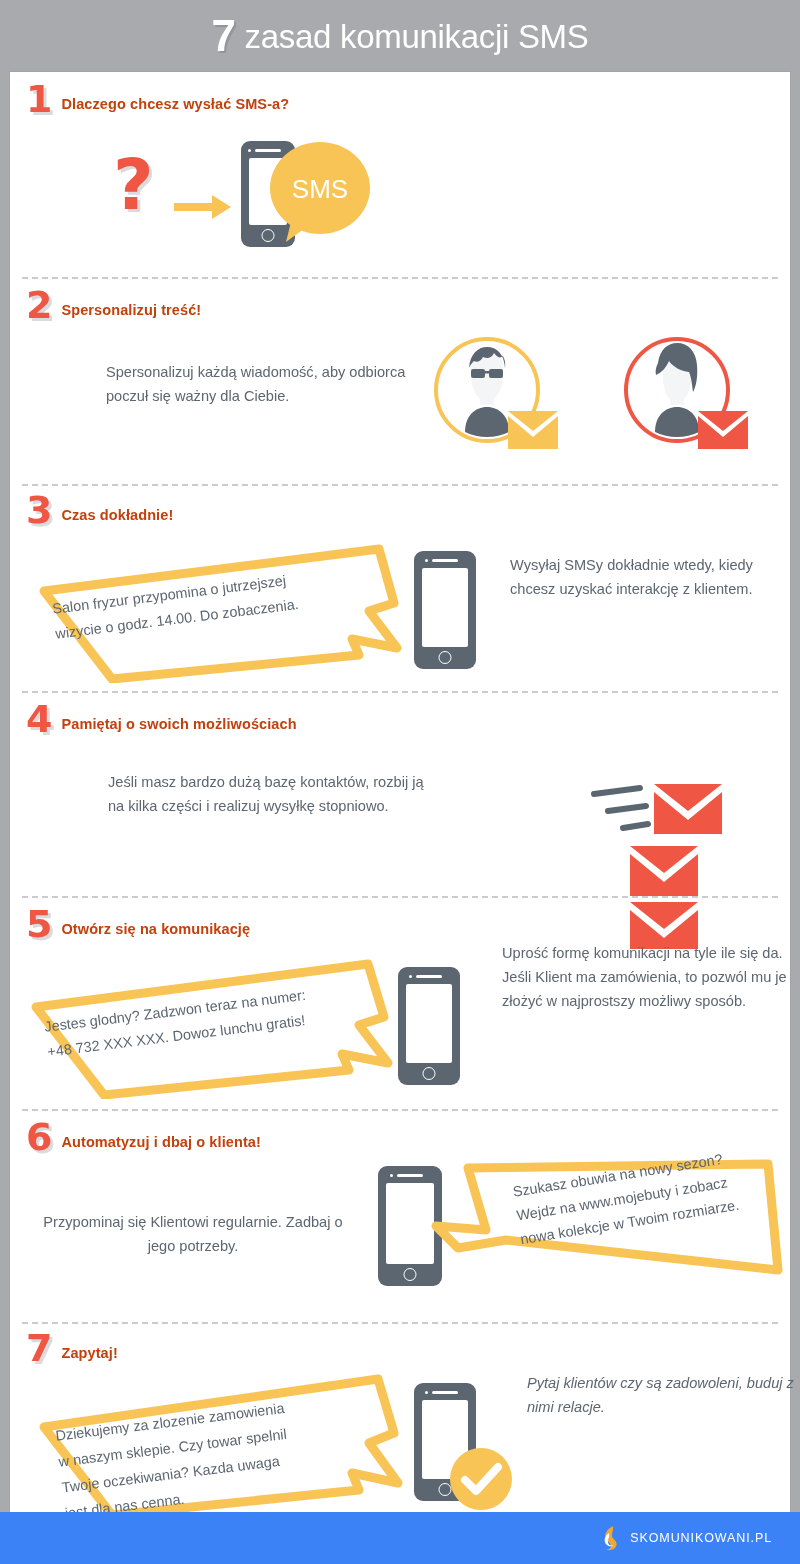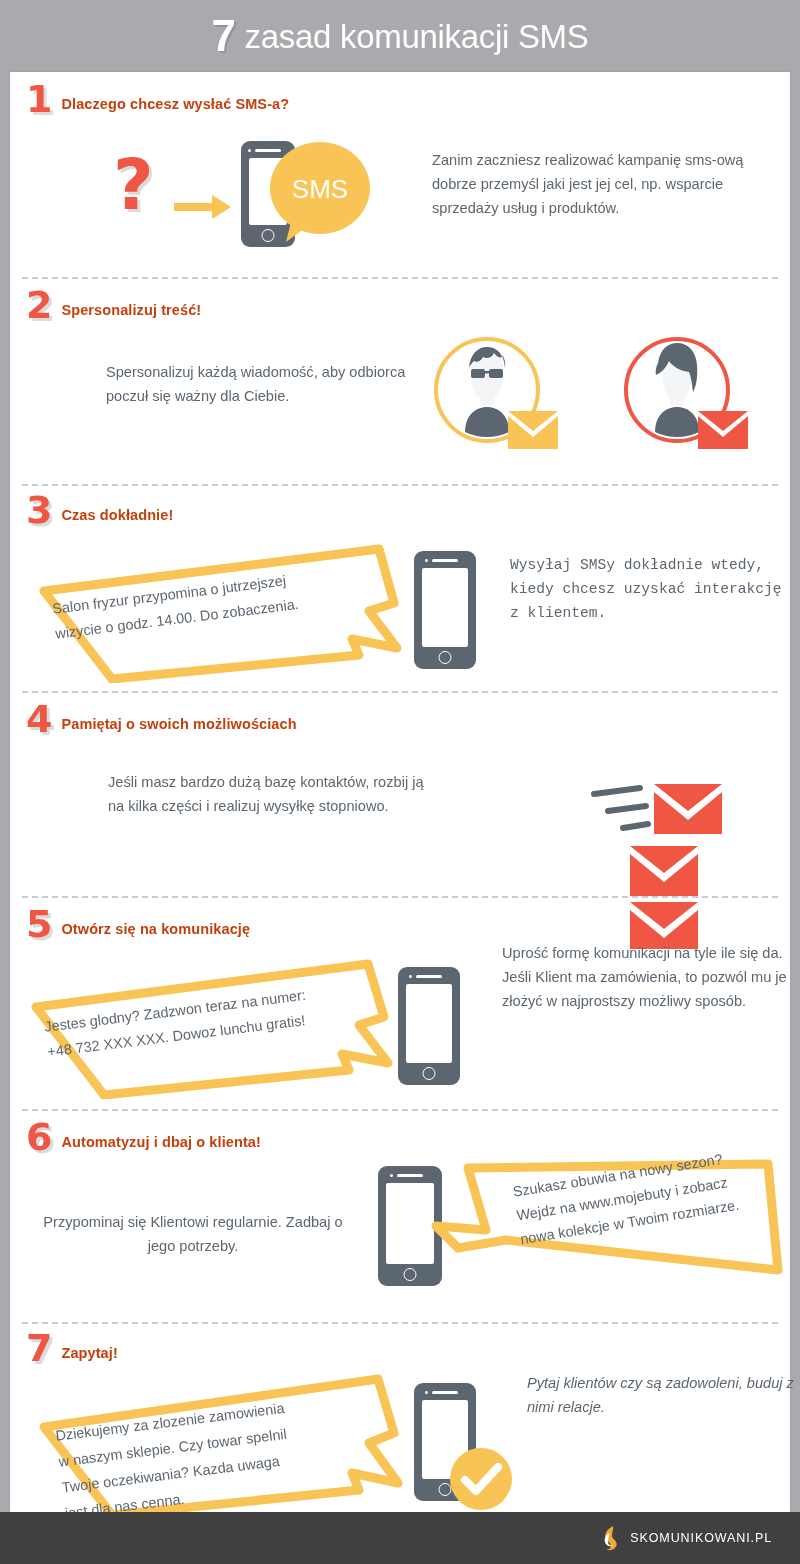--- a/index.html
+++ b/index.html
@@ -92,21 +92,21 @@
 
   
   .qmark{
     position:absolute;font-size:70px;font-weight:bold;color:#ef5644;
     text-shadow:3px 3px 0 #d9dbdd;line-height:70px;
     font-family:"DejaVu Sans", sans-serif;
   }
 
   .footer{
     position:absolute;left:0;bottom:0;width:800px;height:52px;
-    background:#404040;display:flex;align-items:center;justify-content:flex-end;
+    background:#3b82f6;display:flex;align-items:center;justify-content:flex-end;
   }
   .footer-inner{display:flex;align-items:center;margin-right:28px;}
   .footer-logo-text{
     color:#ffffff;font-size:12.5px;letter-spacing:.9px;margin-left:8px;
   }
 </style>
 </head>
 <body>
 
 <div class="page">
@@ -137,21 +137,20 @@
         <div class="screen"></div>
         <div class="home"></div>
       </div>
 
       <svg style="position:absolute;left:254px;top:66px;" width="106" height="110" viewBox="0 0 106 110">
         <ellipse cx="56" cy="50" rx="50" ry="46" fill="#f8c455"></ellipse>
         <path d="M30 72 L22 104 L52 82 Z" fill="#f8c455"></path>
         <text x="56" y="60" text-anchor="middle" fill="#ffffff" font-family="Liberation Sans, sans-serif" font-size="26">SMS</text>
       </svg>
 
-      <div class="body-text" style="left:422px;top:76px;width:335px;">Zanim zaczniesz realizować kampanię sms-ową dobrze przemyśl jaki jest jej cel, np. wsparcie sprzedaży usług i produktów.</div>
     </div>
 
     <div class="divider" style="top:205px;"></div>
 
     <div class="section" style="top:206px;height:206px;">
       <div class="sec-head" style="left:16px;top:10px;">
         <span class="sec-num">2</span>
         <span class="sec-title">Spersonalizuj treść!</span>
       </div>
 
@@ -206,21 +205,21 @@
 wizycie o godz. 14.00. Do zobaczenia.</div>
       </div>
 
       <div class="phone" style="left:404px;top:66px;width:62px;height:118px;">
         <div class="cam"></div>
         <div class="speaker"></div>
         <div class="screen"></div>
         <div class="home"></div>
       </div>
 
-      <div class="body-text" style="left:500px;top:68px;width:285px;font-family:Liberation Mono, monospace;">Wysyłaj SMSy dokładnie wtedy, kiedy chcesz uzyskać interakcję z klientem.</div>
+      <div class="body-text" style="left:500px;top:68px;width:285px;">Wysyłaj SMSy dokładnie wtedy, kiedy chcesz uzyskać interakcję z klientem.</div>
     </div>
 
     <div class="divider" style="top:619px;"></div>
 
     <div class="section" style="top:620px;height:204px;">
       <div class="sec-head" style="left:16px;top:10px;">
         <span class="sec-num">4</span>
         <span class="sec-title">Pamiętaj o swoich możliwościach</span>
       </div>
 

